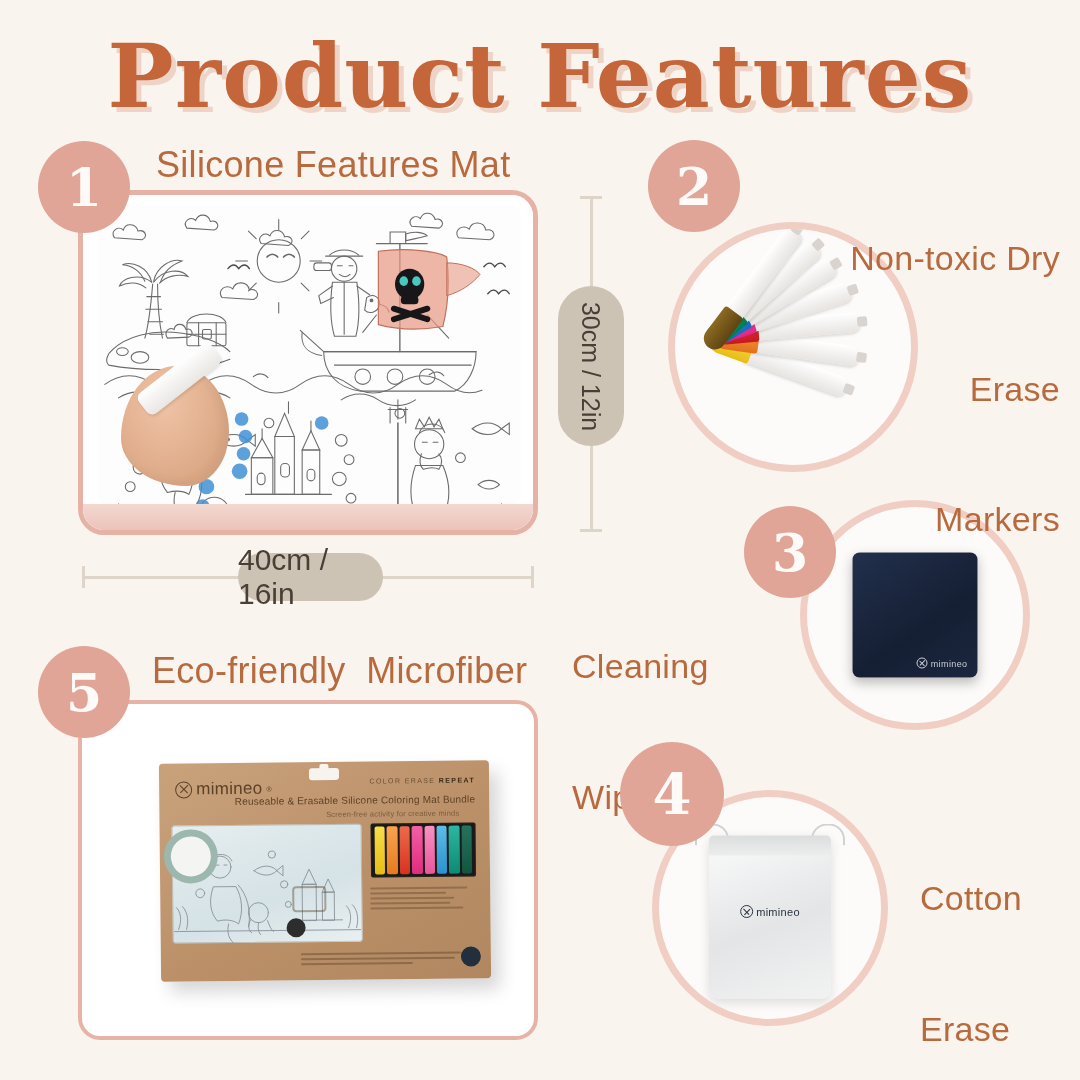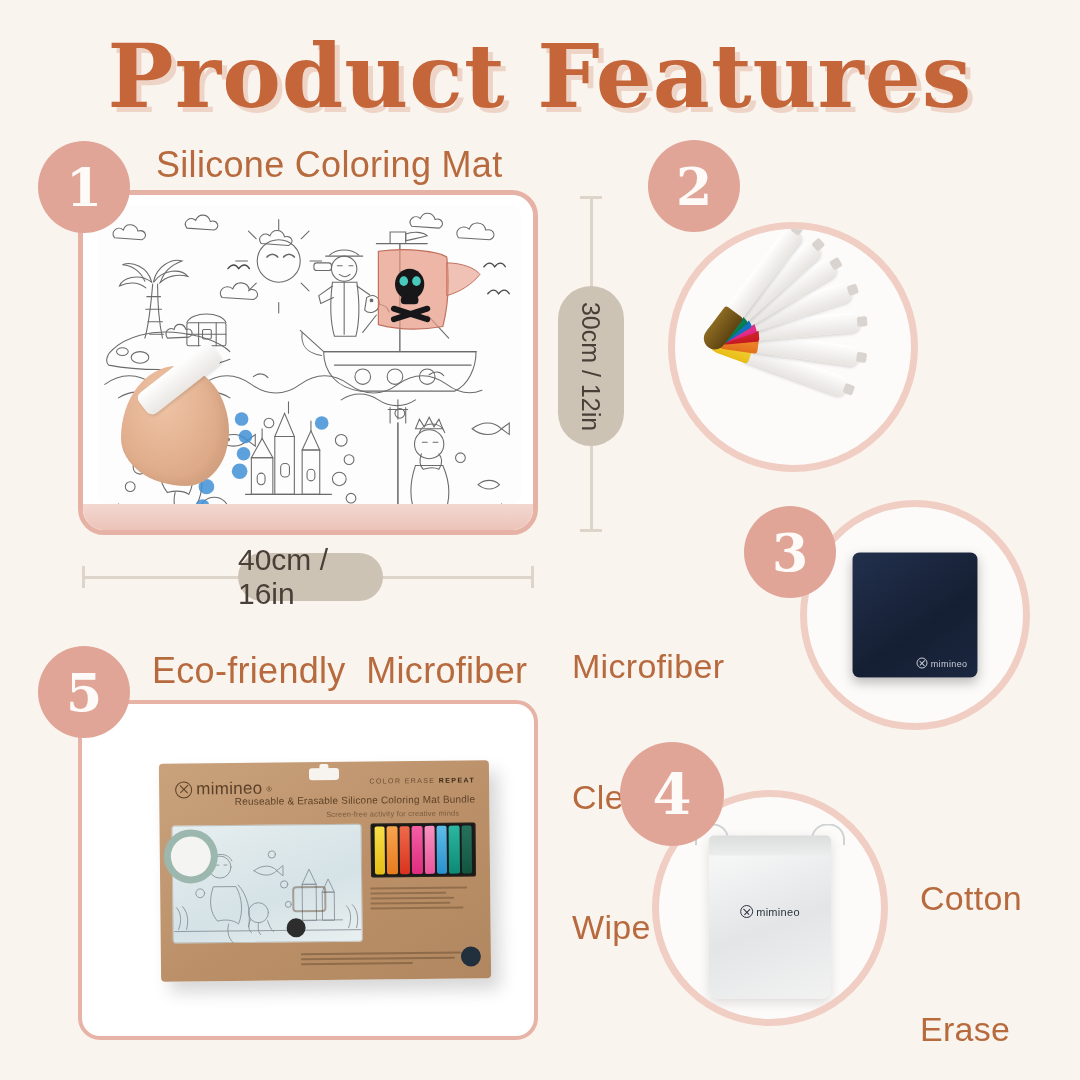--- a/index.html
+++ b/index.html
@@ -309,21 +309,21 @@
 <body>
 
 <div id="page">
 
   <div class="title">Product Features</div>
 
   <div class="badge" style="left:38px; top:141px; width:92px; height:92px; font-size:52px;">
     <span>1</span>
   </div>
 
-  <div class="flabel" style="left:156px; top:142px; font-size:36px;">Silicone Coloring Mat</div>
+  <div class="flabel" style="left:156px; top:142px; font-size:36px;">Silicone Features Mat</div>
 
   <div class="mat-frame" style="left:78px; top:190px; width:460px; height:345px;">
     <div class="mat-inner">
       <div class="mat-sheet">
         <svg class="scene-svg" viewBox="0 0 434 310" preserveAspectRatio="none">
           <g fill="none" stroke="#6b6b6b" stroke-width="1.1" stroke-linecap="round">
 
             <path d="M18 34c-5-7 4-13 9-8 2-8 13-7 15 1 7-2 11 6 4 9z"></path>
             <path d="M92 24c-5-7 4-13 9-8 3-8 13-7 15 1 7-2 11 6 4 9z"></path>
             <path d="M168 40c-5-7 4-13 9-8 3-8 13-7 15 1 7-2 11 6 4 9z"></path>
@@ -556,38 +556,42 @@
         <span class="cap" style="background:linear-gradient(180deg,#8c6a22,#5e4412);"></span>
         <span class="tip"></span>
       </div>
     </div>
   </div>
 
   <div class="badge" style="left:648px; top:140px; width:92px; height:92px; font-size:52px;">
     <span>2</span>
   </div>
 
+  <div class="flabel" style="left:760px; top:150px; width:300px; text-align:right; font-size:34px;">
+    <div>Non-toxic Dry</div>
+    <div>Erase</div>
+    <div>Markers</div>
+  </div>
 
   <div class="circ-frame" style="left:800px; top:500px; width:230px; height:230px;">
     <div style="position:absolute; inset:0;">
       <div class="cloth">
         <div class="cloth-logo">
           <span class="mmk" style="width:11px; height:11px;"></span>
           <span>mimineo</span>
         </div>
       </div>
     </div>
   </div>
 
   <div class="badge" style="left:744px; top:506px; width:92px; height:92px; font-size:52px;">
     <span>3</span>
   </div>
 
   <div class="flabel" style="left:572px; top:558px; font-size:34px; text-align:left;">
-    <div>Microfiber</div>
     <div>Cleaning</div>
     <div>Wipe</div>
   </div>
 
   <div class="circ-frame" style="left:652px; top:790px; width:236px; height:236px;">
     <div style="position:absolute; inset:0;">
       <div class="pouch">
         <div class="draw-string" style="left:-14px;"></div>
         <div class="draw-string" style="right:-14px;"></div>
         <div class="pouch-top"></div>

